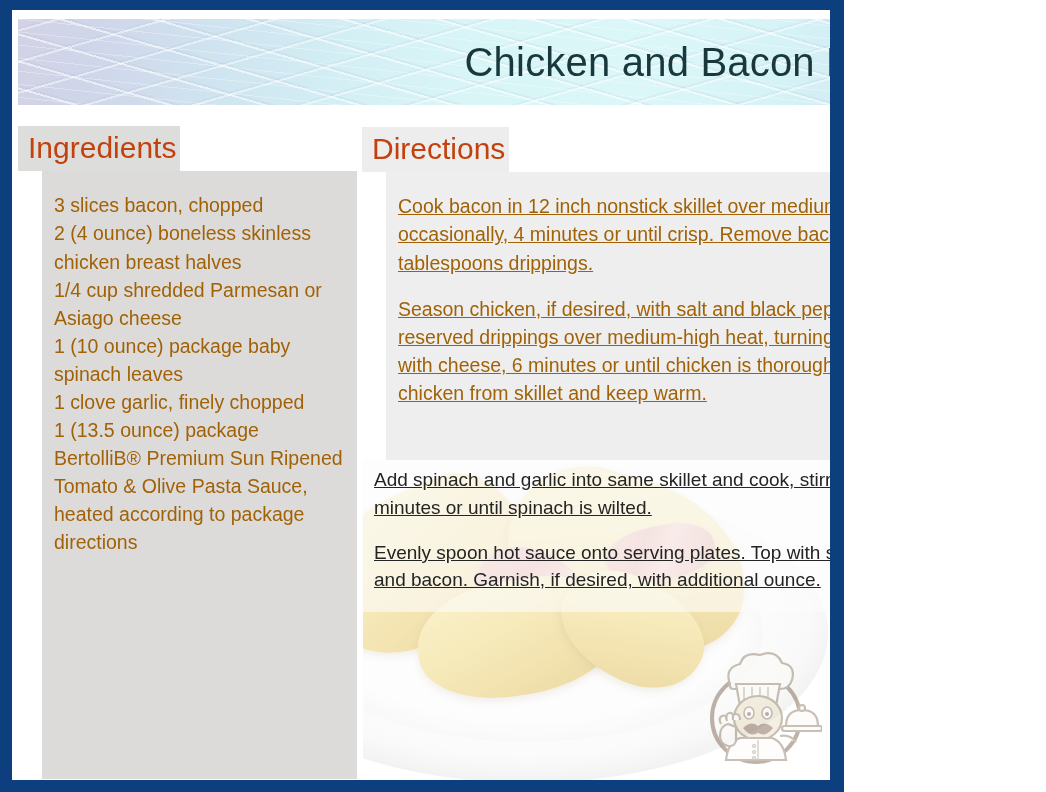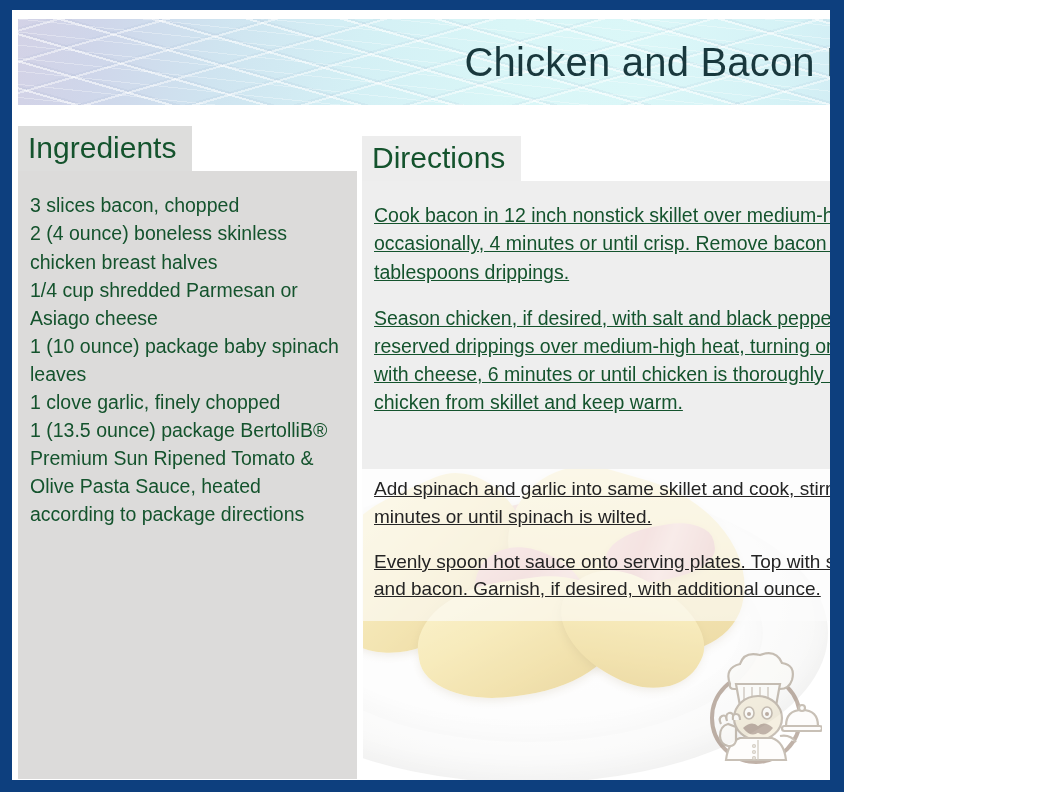--- a/index.html
+++ b/index.html
@@ -198,30 +198,31 @@
   }
   .chef-logo svg { display: block; width: 100%; height: 100%; }
 
   
   .panel {
     position: absolute;
     z-index: 30;
   }
   .panel-tab {
     display: inline-block;
-    padding: 4px 16px 6px 10px;
+    padding: 4px 4px 6px 10px;
     font-size: 30px;
     line-height: 1.18;
-    color: #14532d;
+    color: #c2410c;
   }
   .panel-body {
     font-size: 19.5px;
     line-height: 1.44;
-    color: #14532d;
+    color: #a16207;
     padding: 20px 14px 16px 12px;
+    margin-left: 24px;
   }
 
   
   #ingredients-panel {
     left: 18px;
     top: 126px;
     width: 339px;
     bottom: 12px;
   }
   #ingredients-panel .panel-tab {
@@ -232,21 +233,21 @@
     height: calc(100% - 46px);
     box-sizing: border-box;
   }
   #ingredients-panel .ing-line {
     white-space: normal;
   }
 
   
   #directions-panel {
     left: 362px;
-    top: 136px;
+    top: 127px;
     width: 666px;
     bottom: 12px;
   }
   #directions-panel .panel-tab {
     background: #ededed;
   }
   #directions-panel .panel-body {
     background: rgba(237,237,237,0.97);
     height: 288px;
     box-sizing: border-box;

